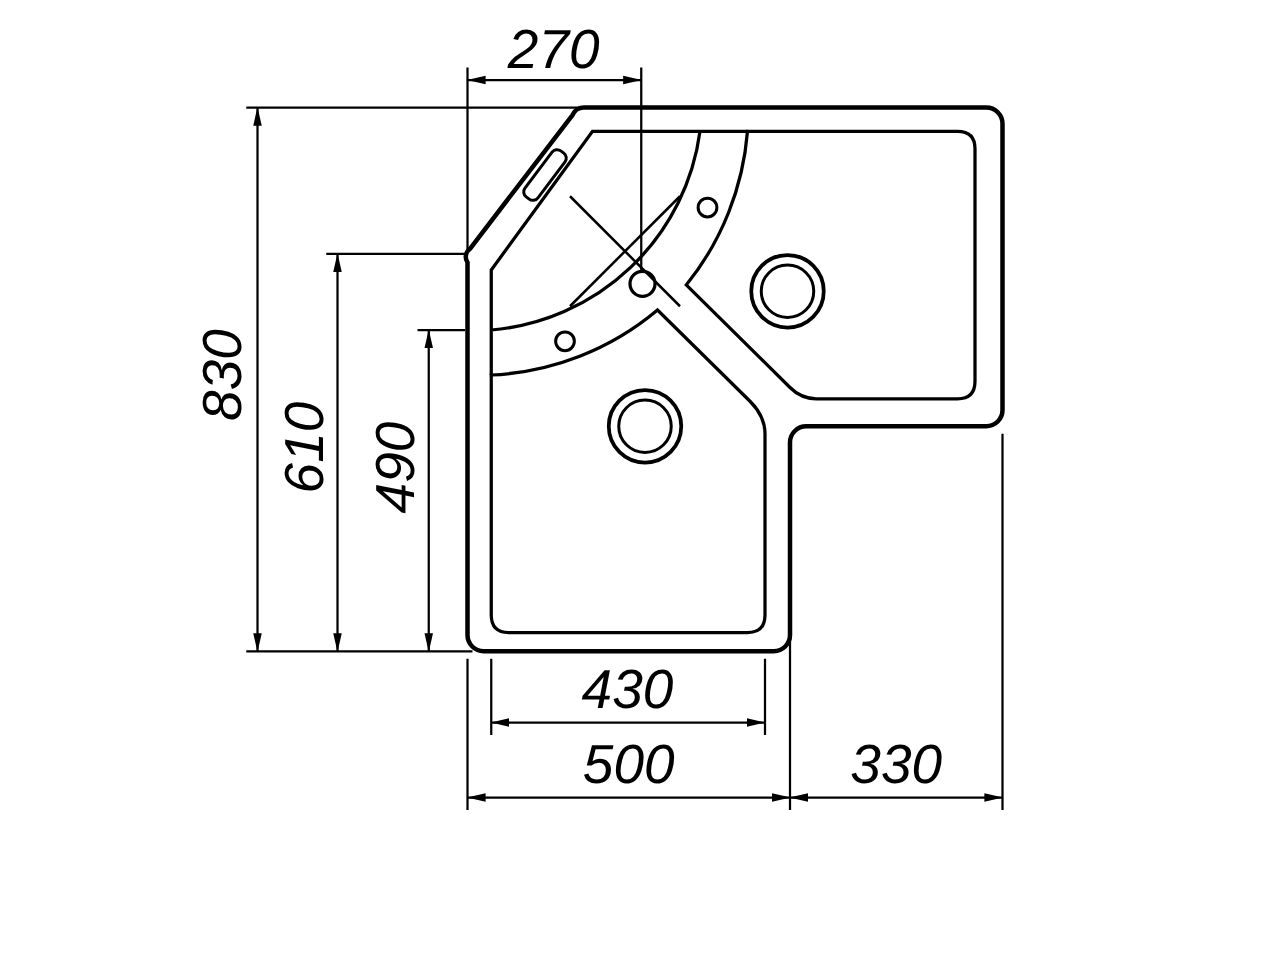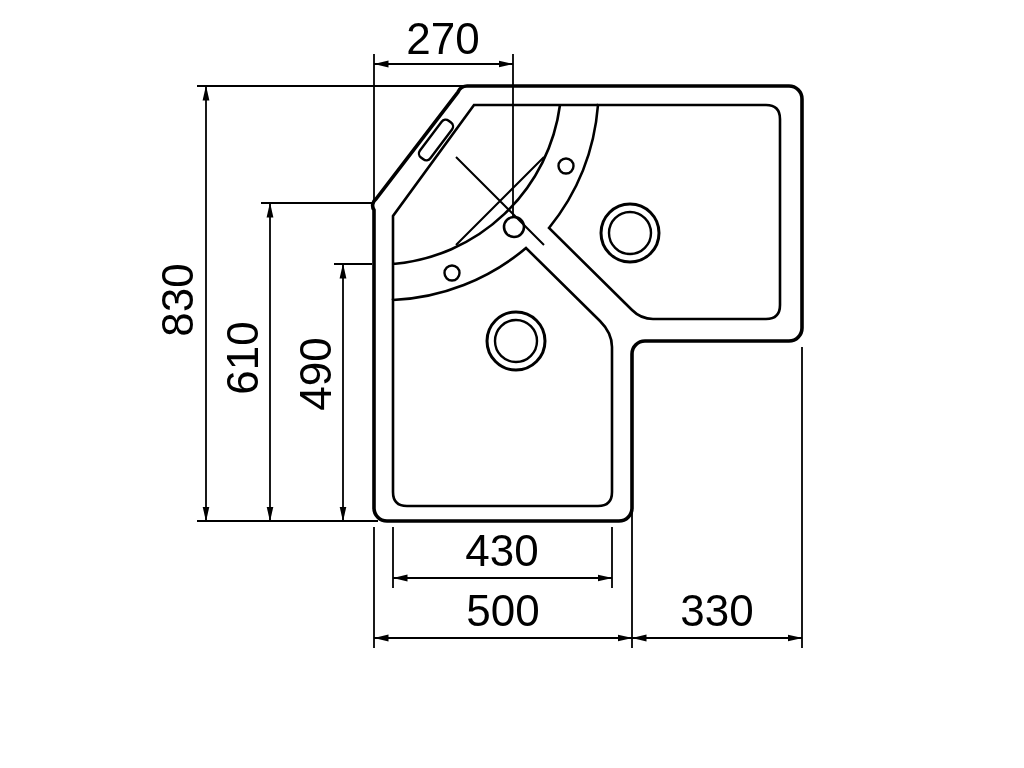--- a/index.html
+++ b/index.html
@@ -1,18 +1,19 @@
 <!DOCTYPE html>
 <html><head>
 <meta charset="utf-8">
 <style>
   html,body{margin:0;padding:0;background:#ffffff;}
   .page{
     width:1024px;height:688px;background:#ffffff;overflow:hidden;position:relative;
     font-family:"Liberation Sans",sans-serif;
+    font-style:italic;
   }
   svg{display:block;}
   svg text{
     font-family:"Liberation Sans",sans-serif;
     font-size:44px;
     fill:#000000;
     text-anchor:middle;
   }
   .outline path, .outline circle, .outline rect{stroke:#000000;fill:none;}
   .dims line{stroke:#000000;stroke-width:1.8;}

